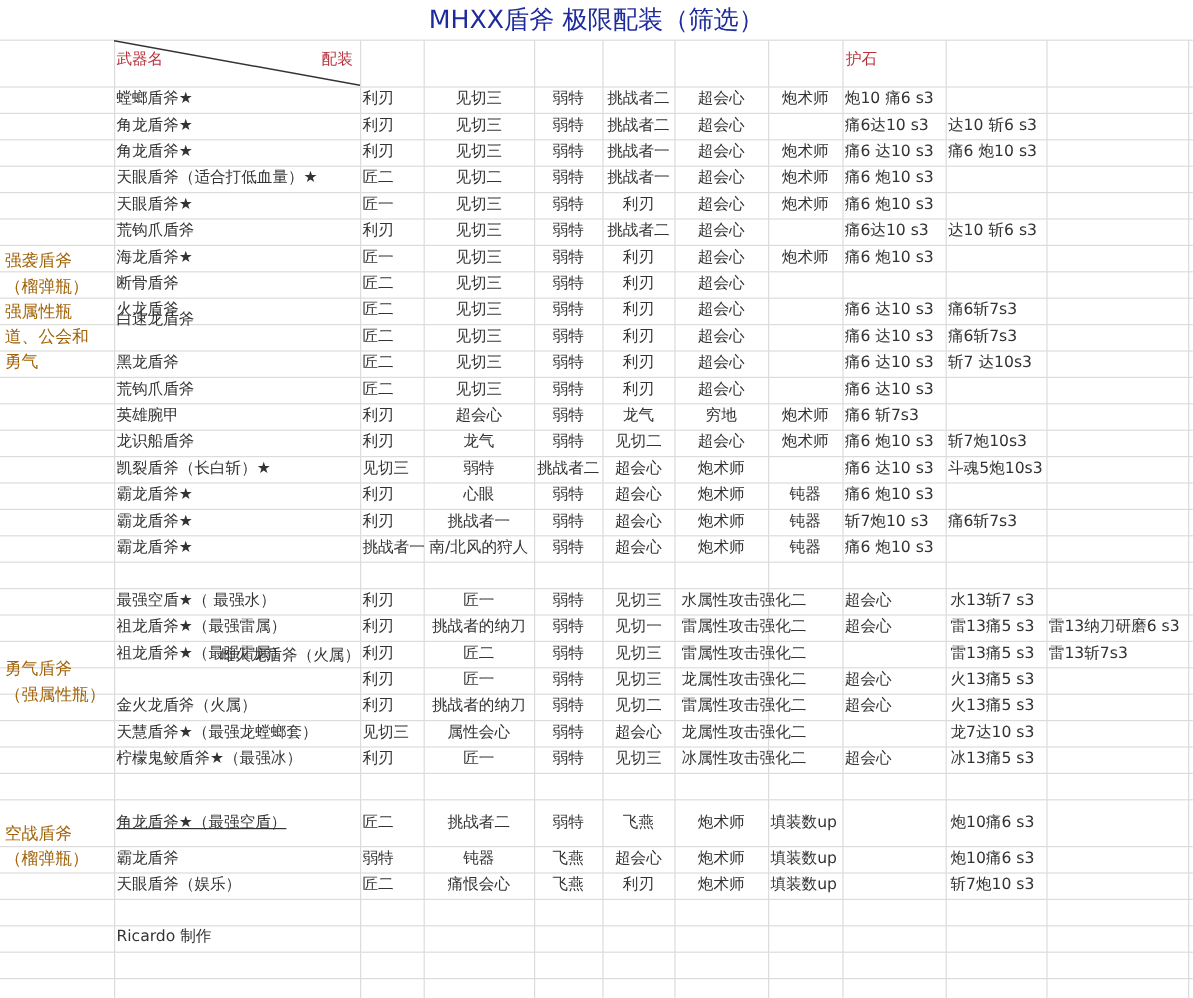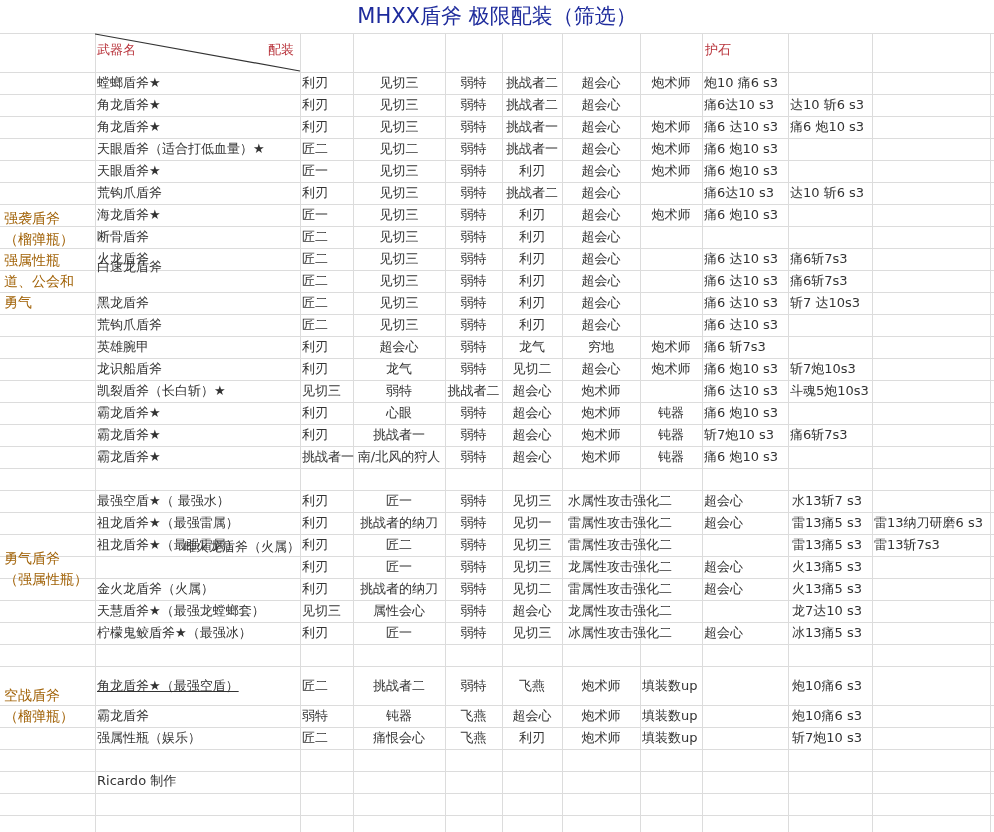--- a/index.html
+++ b/index.html
@@ -327,21 +327,21 @@
     <div class="cell" style="left: 792px; width: 84px; top: 674.5px;">炮10痛6 s3</div>
     <div class="cell" style="left: 97px; width: 203px; top: 705px;">霸龙盾斧</div>
     <div class="cell" style="left: 302px; width: 51px; top: 705px;">弱特</div>
     <div class="cell c" style="left: 353px; width: 92px; top: 705px;">钝器</div>
     <div class="cell c" style="left: 445px; width: 57px; top: 705px;">飞燕</div>
     <div class="cell c" style="left: 502px; width: 60px; top: 705px;">超会心</div>
     <div class="cell c" style="left: 562px; width: 78px; top: 705px;">炮术师</div>
     <div class="cell" style="left: 642px; width: 62px; top: 705px;">填装数up</div>
     <div class="cell" style="left: 704px; width: 84px; top: 705px;"></div>
     <div class="cell" style="left: 792px; width: 84px; top: 705px;">炮10痛6 s3</div>
-    <div class="cell" style="left: 97px; width: 203px; top: 727px;">强属性瓶（娱乐）</div>
+    <div class="cell" style="left: 97px; width: 203px; top: 727px;">天眼盾斧（娱乐）</div>
     <div class="cell" style="left: 302px; width: 51px; top: 727px;">匠二</div>
     <div class="cell c" style="left: 353px; width: 92px; top: 727px;">痛恨会心</div>
     <div class="cell c" style="left: 445px; width: 57px; top: 727px;">飞燕</div>
     <div class="cell c" style="left: 502px; width: 60px; top: 727px;">利刃</div>
     <div class="cell c" style="left: 562px; width: 78px; top: 727px;">炮术师</div>
     <div class="cell" style="left: 642px; width: 62px; top: 727px;">填装数up</div>
     <div class="cell" style="left: 704px; width: 84px; top: 727px;"></div>
     <div class="cell" style="left: 792px; width: 84px; top: 727px;">斩7炮10 s3</div>
   </div>
 

